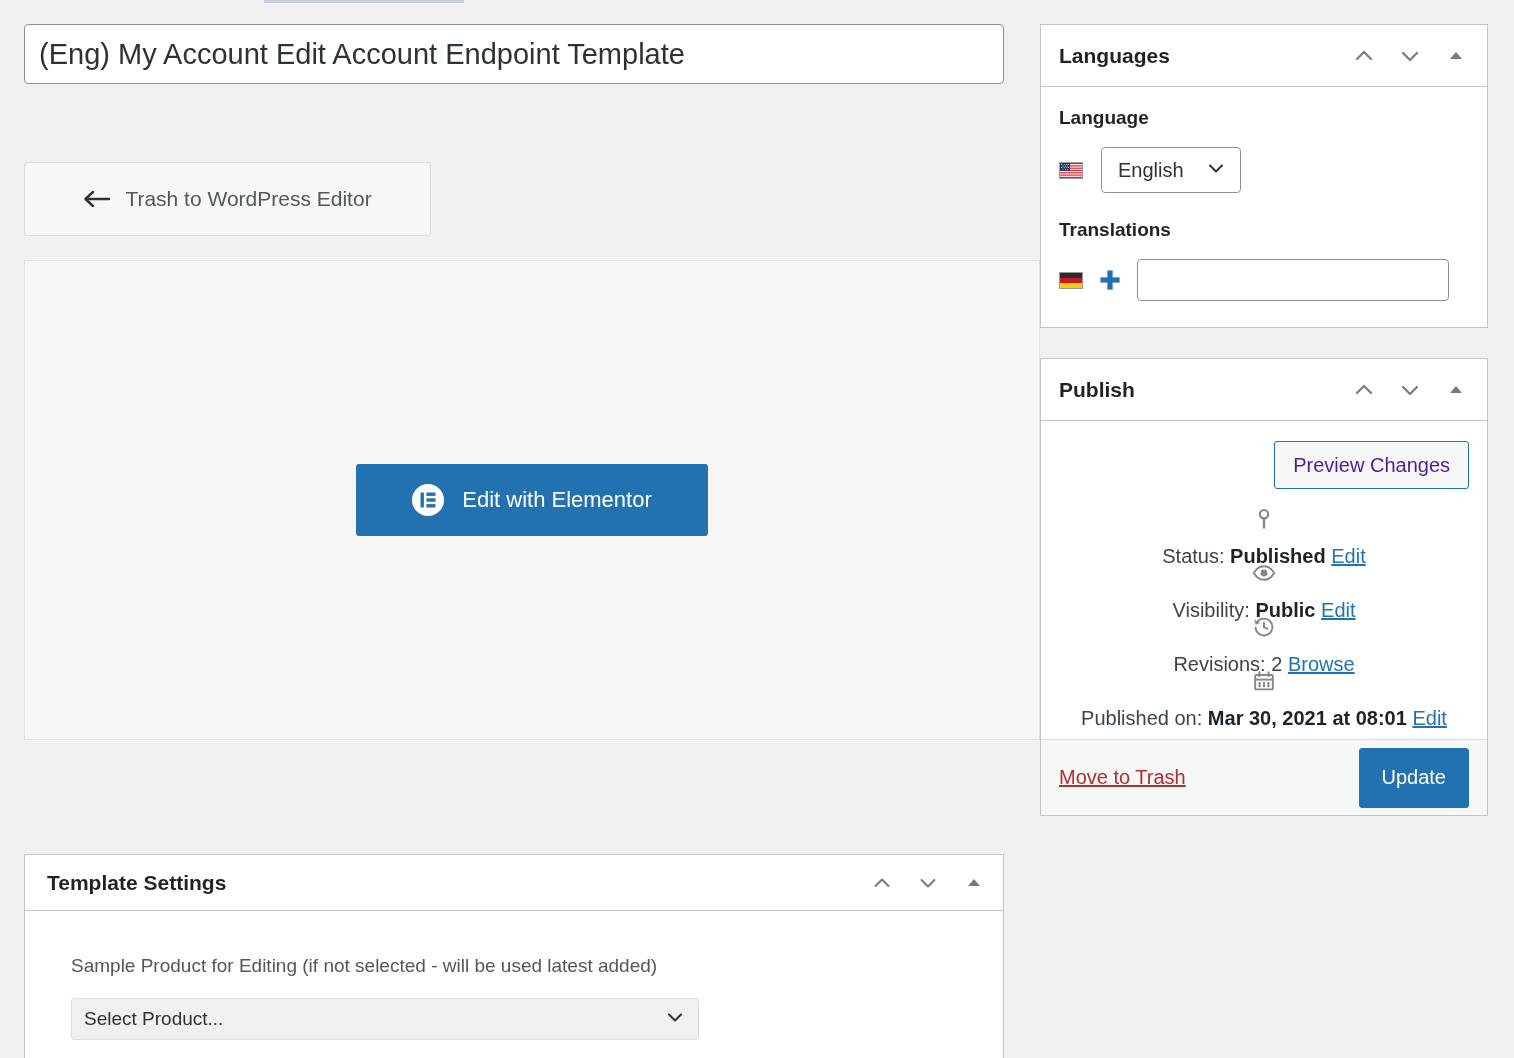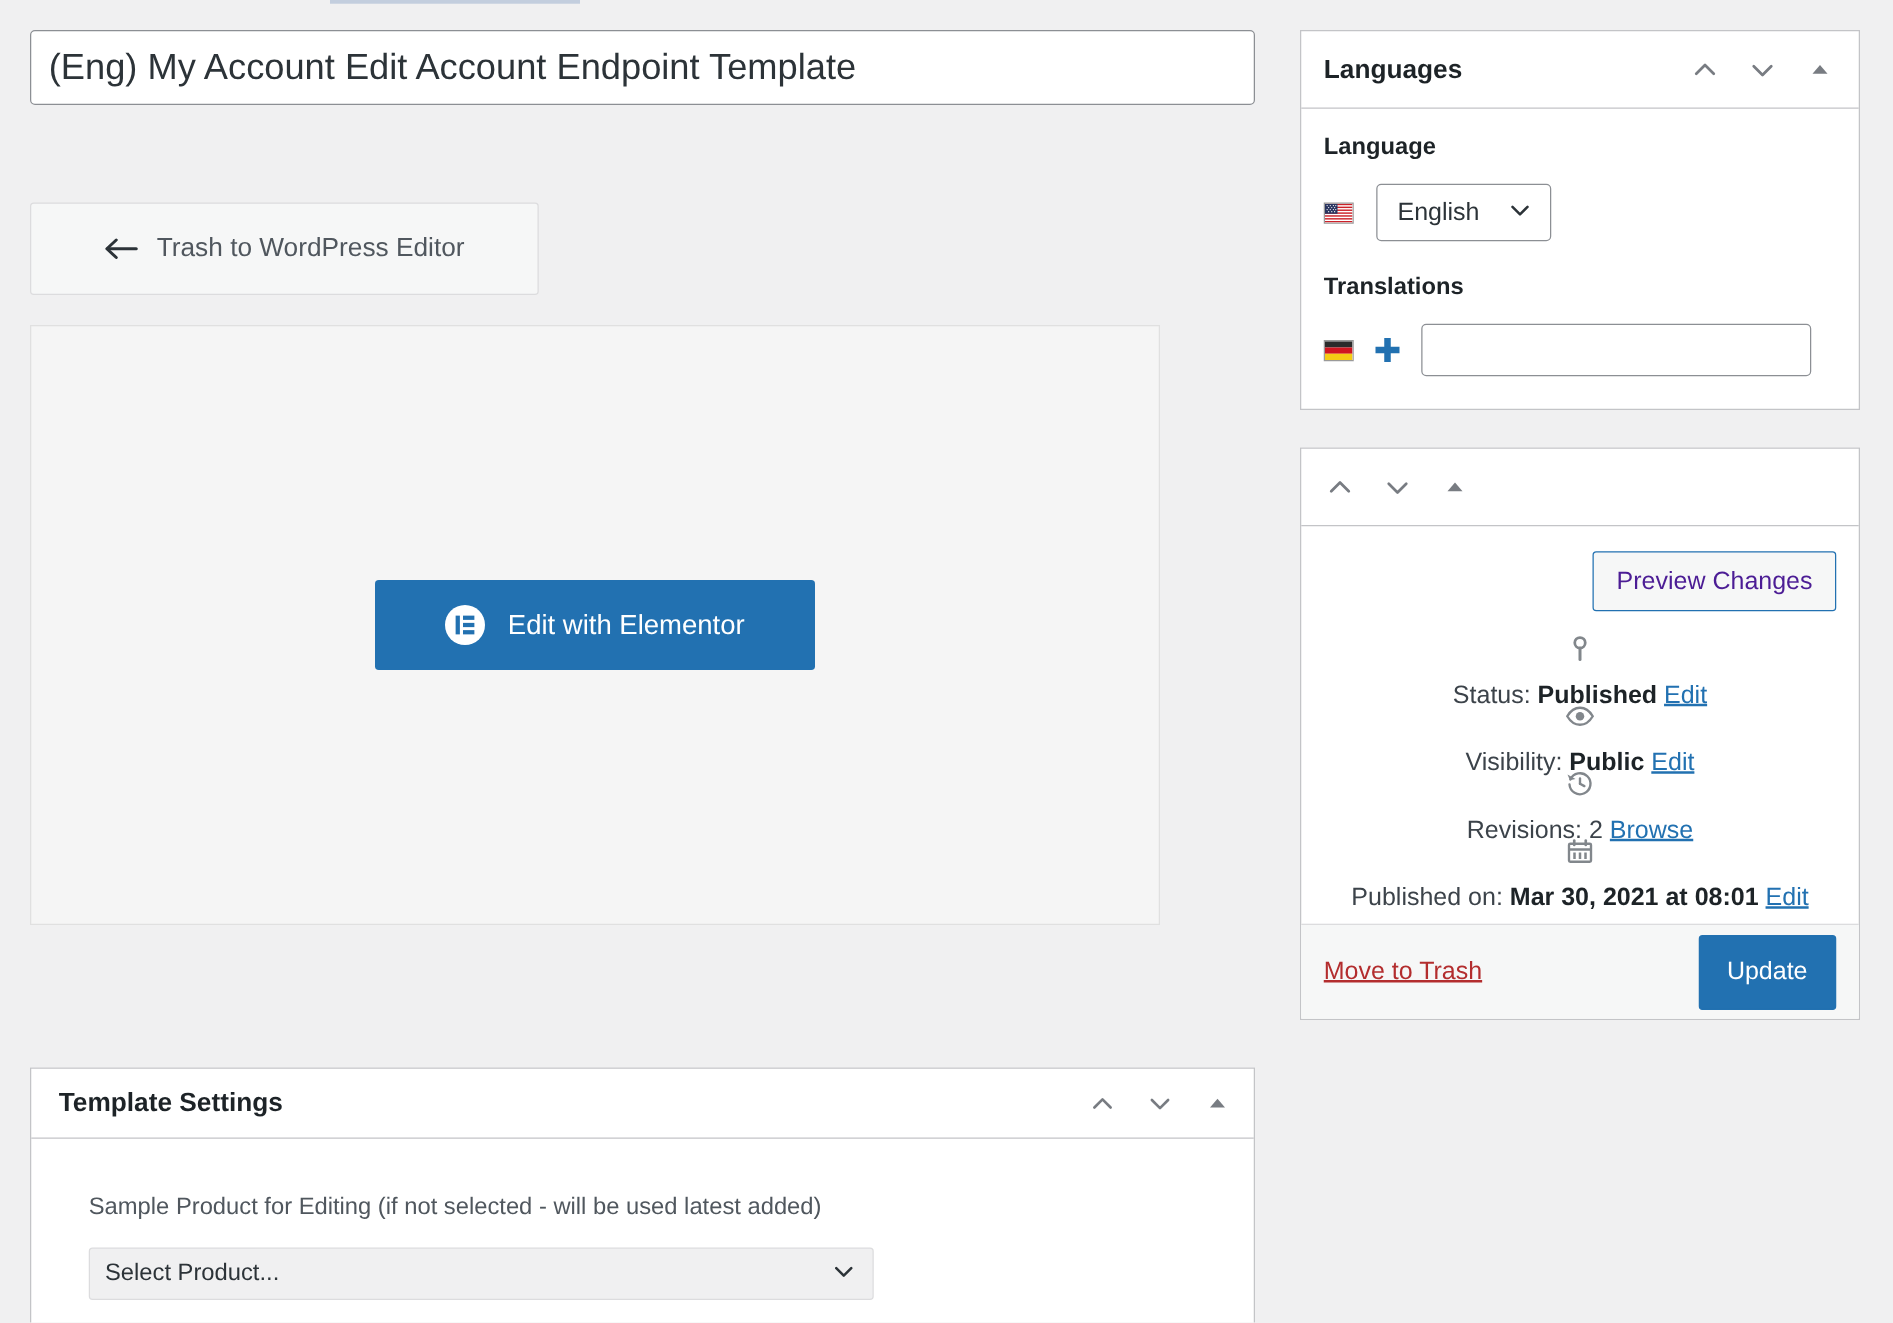--- a/index.html
+++ b/index.html
@@ -52,21 +52,21 @@
     cursor: pointer;
   }
   .back-btn .arrow { display: flex; align-items: center; }
   .back-btn .label {
     font-size: 21px; color: #50575e; white-space: nowrap;
   }
 
   
   .elementor-panel {
     position: absolute; left: 24px; top: 260px;
-    width: 904px; height: 480px;
+    width: 1016px; height: 480px;
     background: #f5f5f5;
     border: 1px solid #e0e0e0;
     display: flex; align-items: center; justify-content: center;
   }
   .elementor-btn {
     width: 352px; height: 72px;
     background: #2271b1;
     border-radius: 3px;
     display: flex; align-items: center; justify-content: center;
     gap: 18px;
@@ -365,20 +365,21 @@
             <rect x="3.4" y="10.4" width="19.2" height="5.2" fill="#2271b1"></rect>
           </svg>
         </span>
         <input class="trans-input" type="text" value="" style="">
       </div>
     </div>
   </div>
 
   <div class="side-box">
     <div class="side-header">
+      <span class="side-title">Publish</span>
       <div class="metabox-actions">
         <span class="order-btn">
           <svg width="24" height="24" viewBox="0 0 24 24">
             <path d="M5 15 L12 8 L19 15" fill="none" stroke="#787c82" stroke-width="2.2" stroke-linecap="round" stroke-linejoin="round"></path>
           </svg>
         </span>
         <span class="order-btn">
           <svg width="24" height="24" viewBox="0 0 24 24">
             <path d="M5 9 L12 16 L19 9" fill="none" stroke="#787c82" stroke-width="2.2" stroke-linecap="round" stroke-linejoin="round"></path>
           </svg>

